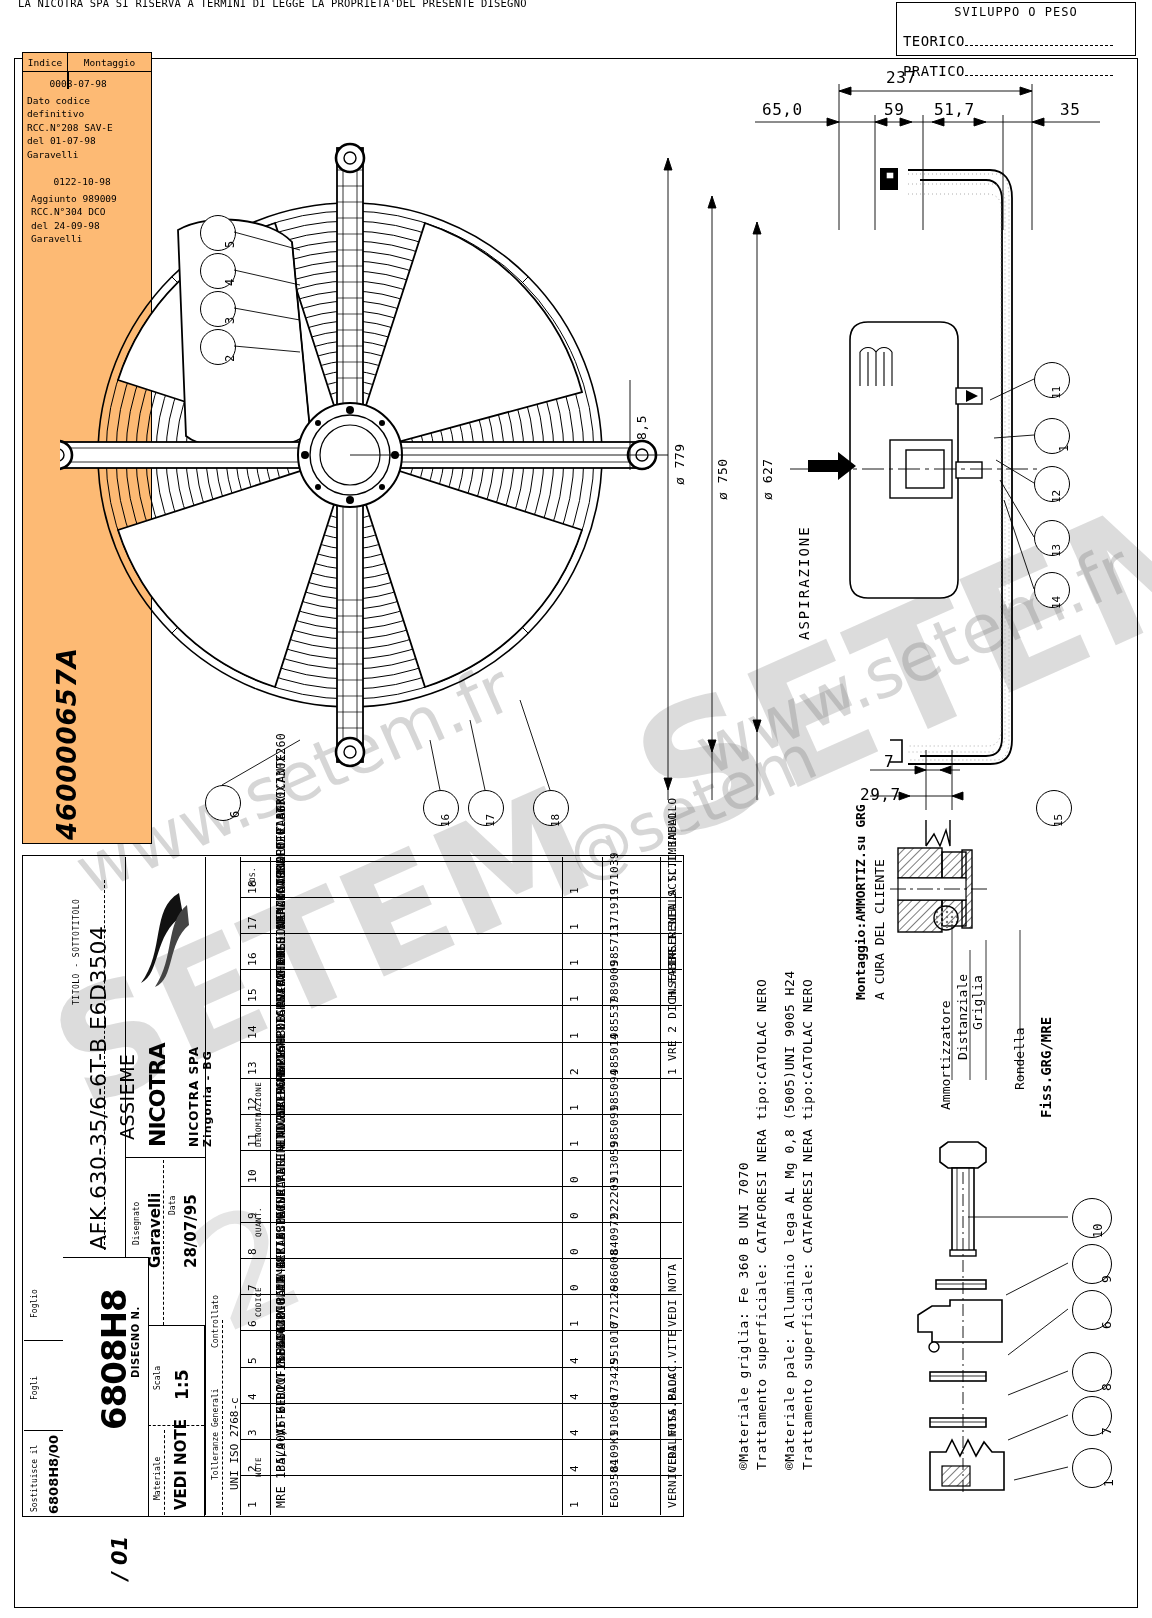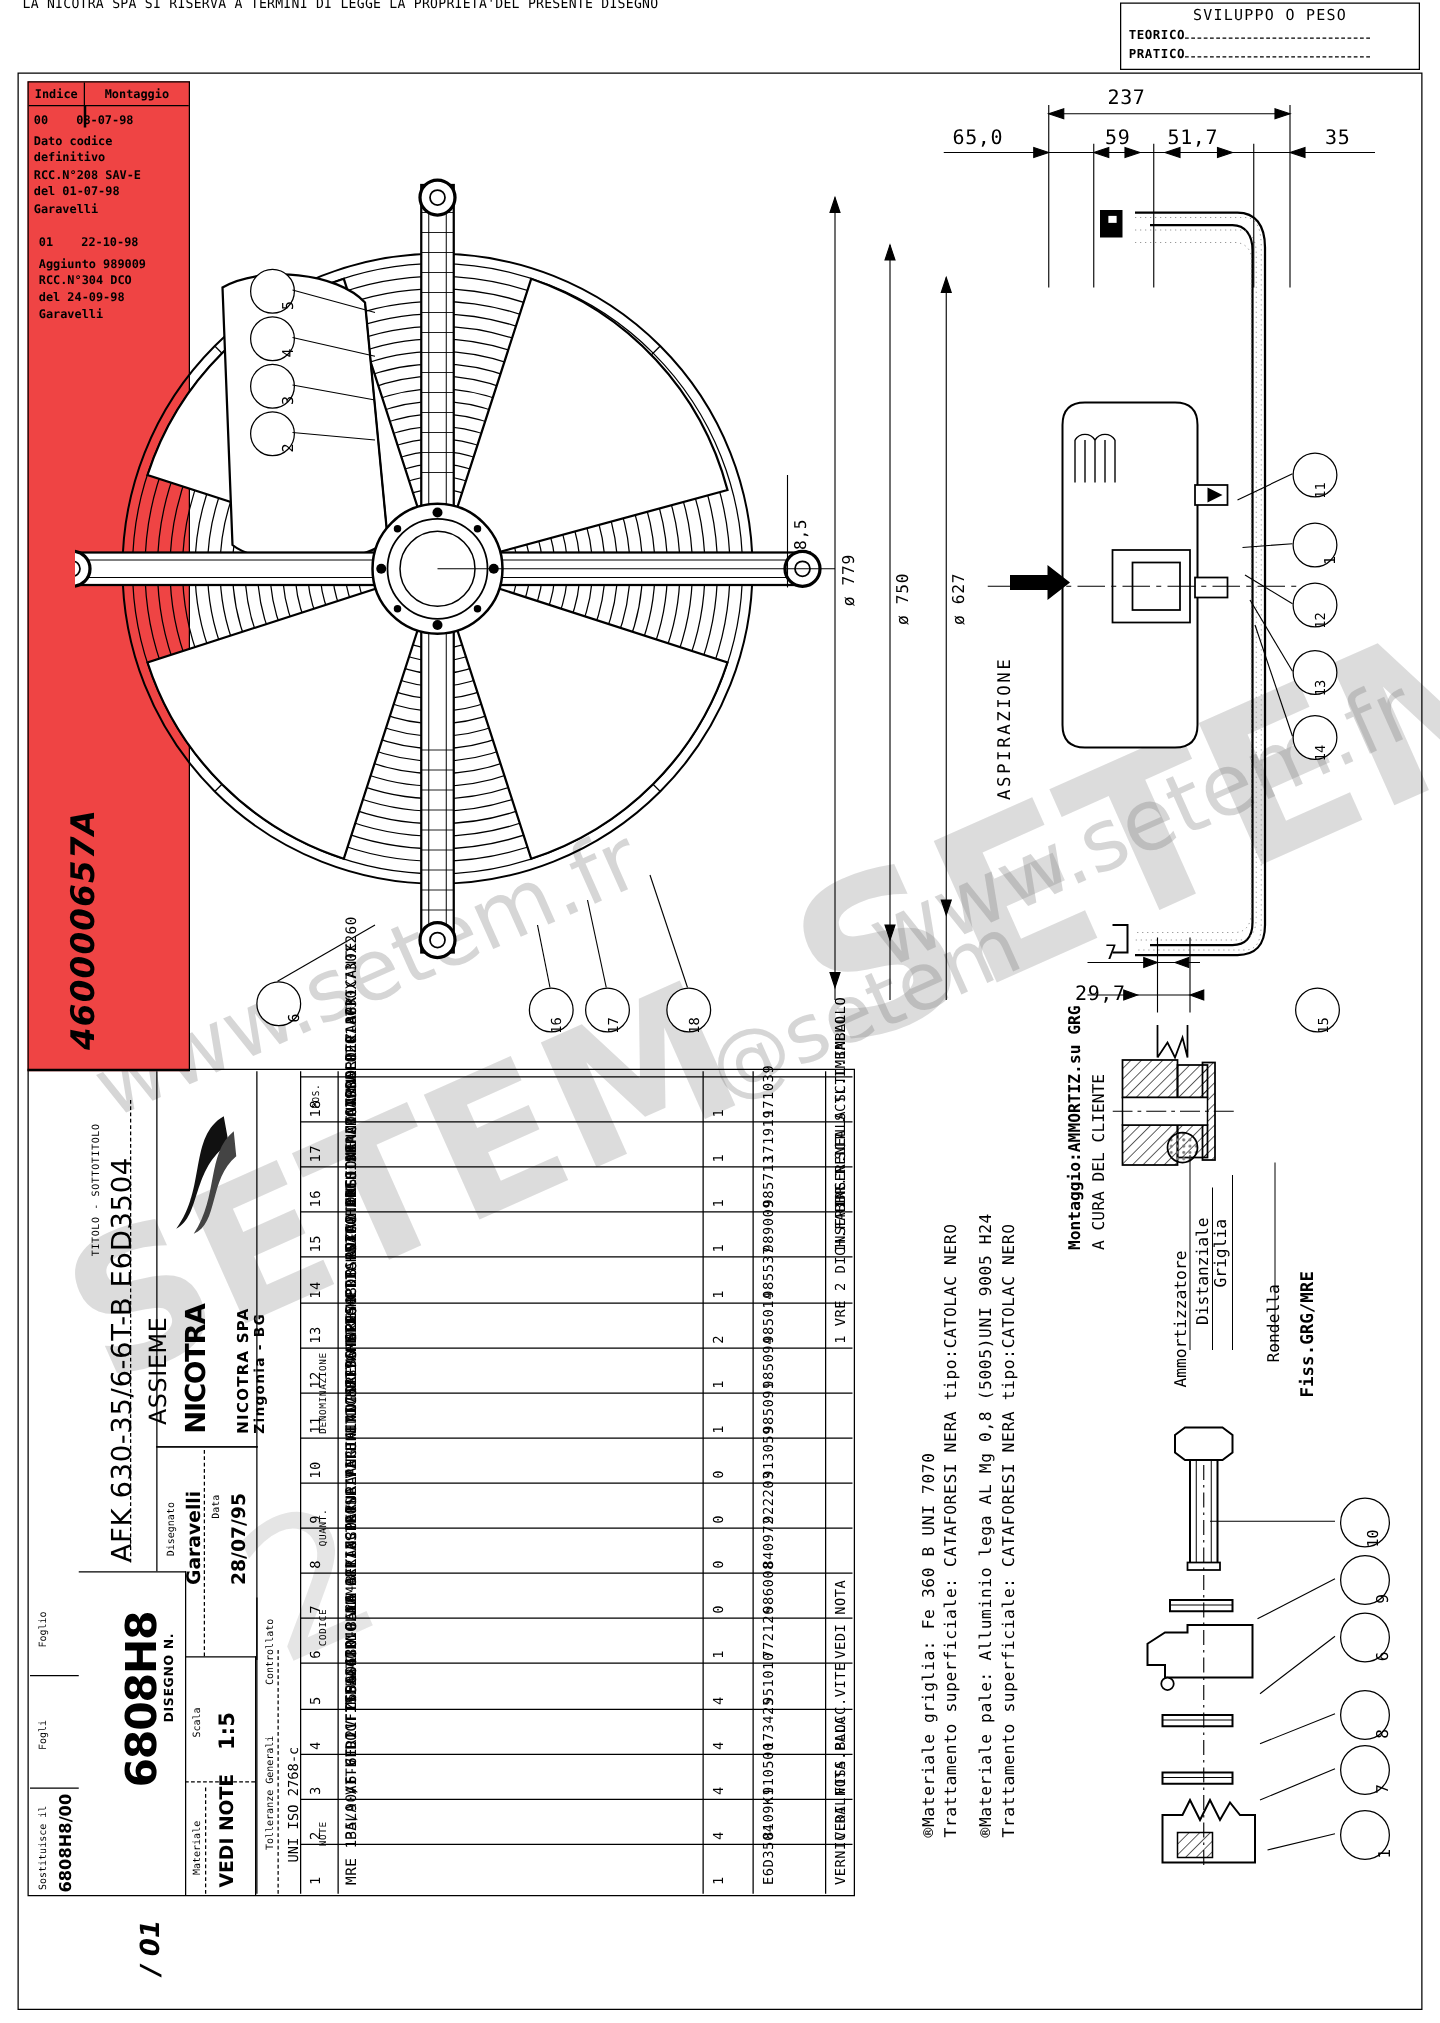--- a/index.html
+++ b/index.html
@@ -16,32 +16,32 @@
   }
   .abs{position:absolute;}
   
   .rot90{transform-origin:0 0;transform:rotate(-90deg);white-space:nowrap;}
   
   #notice{left:18px;top:-4px;width:620px;font-size:10.5px;line-height:14px;letter-spacing:.2px;
      transform:scaleY(1.05);}
   
   #sviluppo{left:896px;top:2px;width:238px;height:52px;border:1.6px solid #000;}
   #sviluppo .t{ text-align:center;font-size:12px;letter-spacing:1px;margin-top:2px;}
-  #sviluppo .r{font-size:10px;margin-left:6px;margin-top:3px;letter-spacing:.4px;font-weight:bold;}
+  #sviluppo .r{font-size:14px;margin-left:6px;margin-top:14px;letter-spacing:.4px;}
   .dotline{display:inline-block;border-bottom:1px dashed #000;height:8px;}
   
   #frame{left:14px;top:58px;width:1122px;height:1548px;border:1.8px solid #000;}
   
-  #revtbl{left:22px;top:65px;width:128px;height:790px;border:1.5px solid #000;background:#ef4444;font-weight:bold;}
+  #revtbl{left:22px;top:52px;width:128px;height:790px;border:1.5px solid #000;background:#fdba74;}
   #revtbl .hdr{display:flex;border-bottom:1.5px solid #000;height:18px;align-items:center;font-size:9.5px;}
   #revtbl .hdr .c1{width:44px;border-right:1.5px solid #000;height:100%;display:flex;align-items:center;justify-content:center;}
   #revtbl .hdr .c2{flex:1;display:flex;align-items:center;justify-content:center;}
   #revtbl .blk{font-size:9.5px;line-height:13.5px;padding:5px 0 0 4px;}
   #revtbl .blk .row1{display:flex;}
-  #revtbl .blk .row1 .a{width:34px;}
+  #revtbl .blk .row1 .a{width:34px;text-align:right;}
   
   .ball{border:1.5px solid #000;border-radius:50%;
         display:flex;align-items:center;justify-content:center;background:#fff;}
   .ball span{font-size:12px;}
   
   #fan{left:60px;top:130px;width:640px;height:700px;}
   
   .dimtxt{font-size:13px;letter-spacing:.5px;}
   
   .wm{position:absolute;color:rgba(140,140,140,.30);font-weight:bold;

